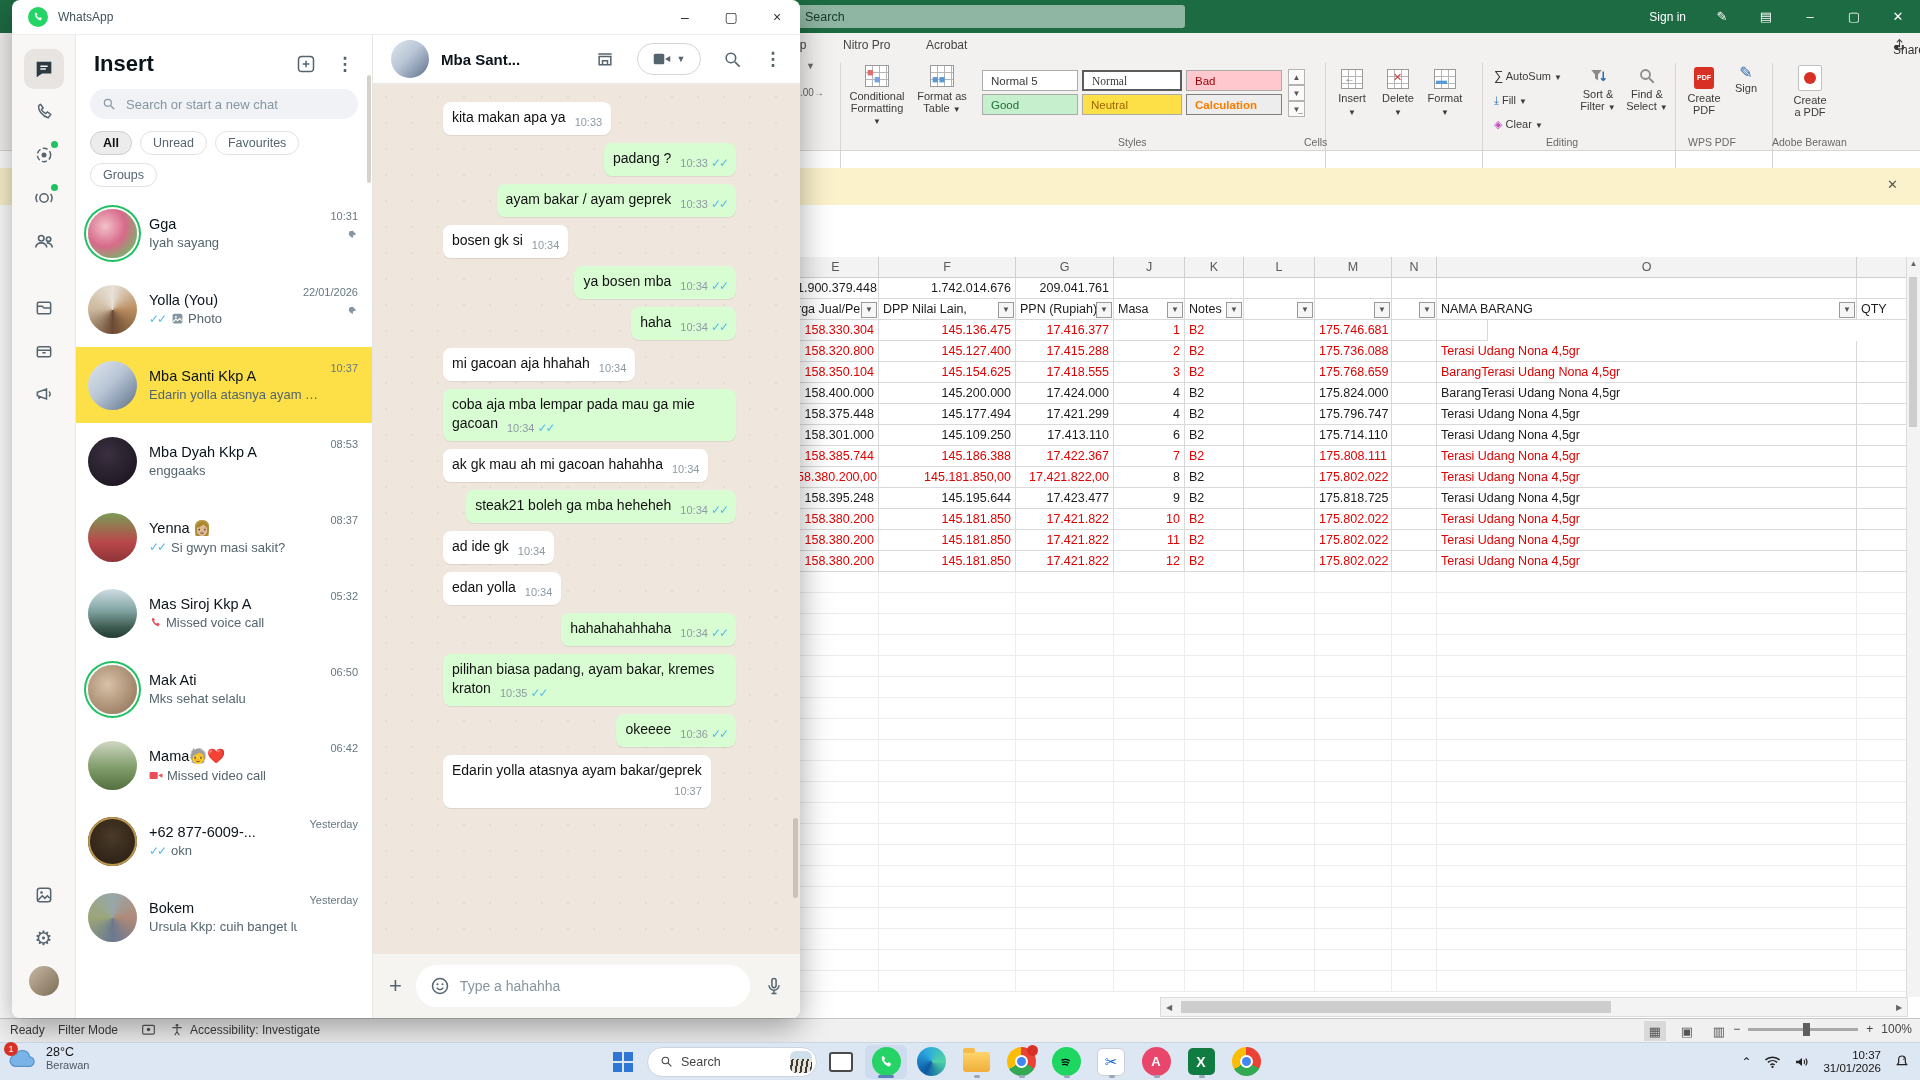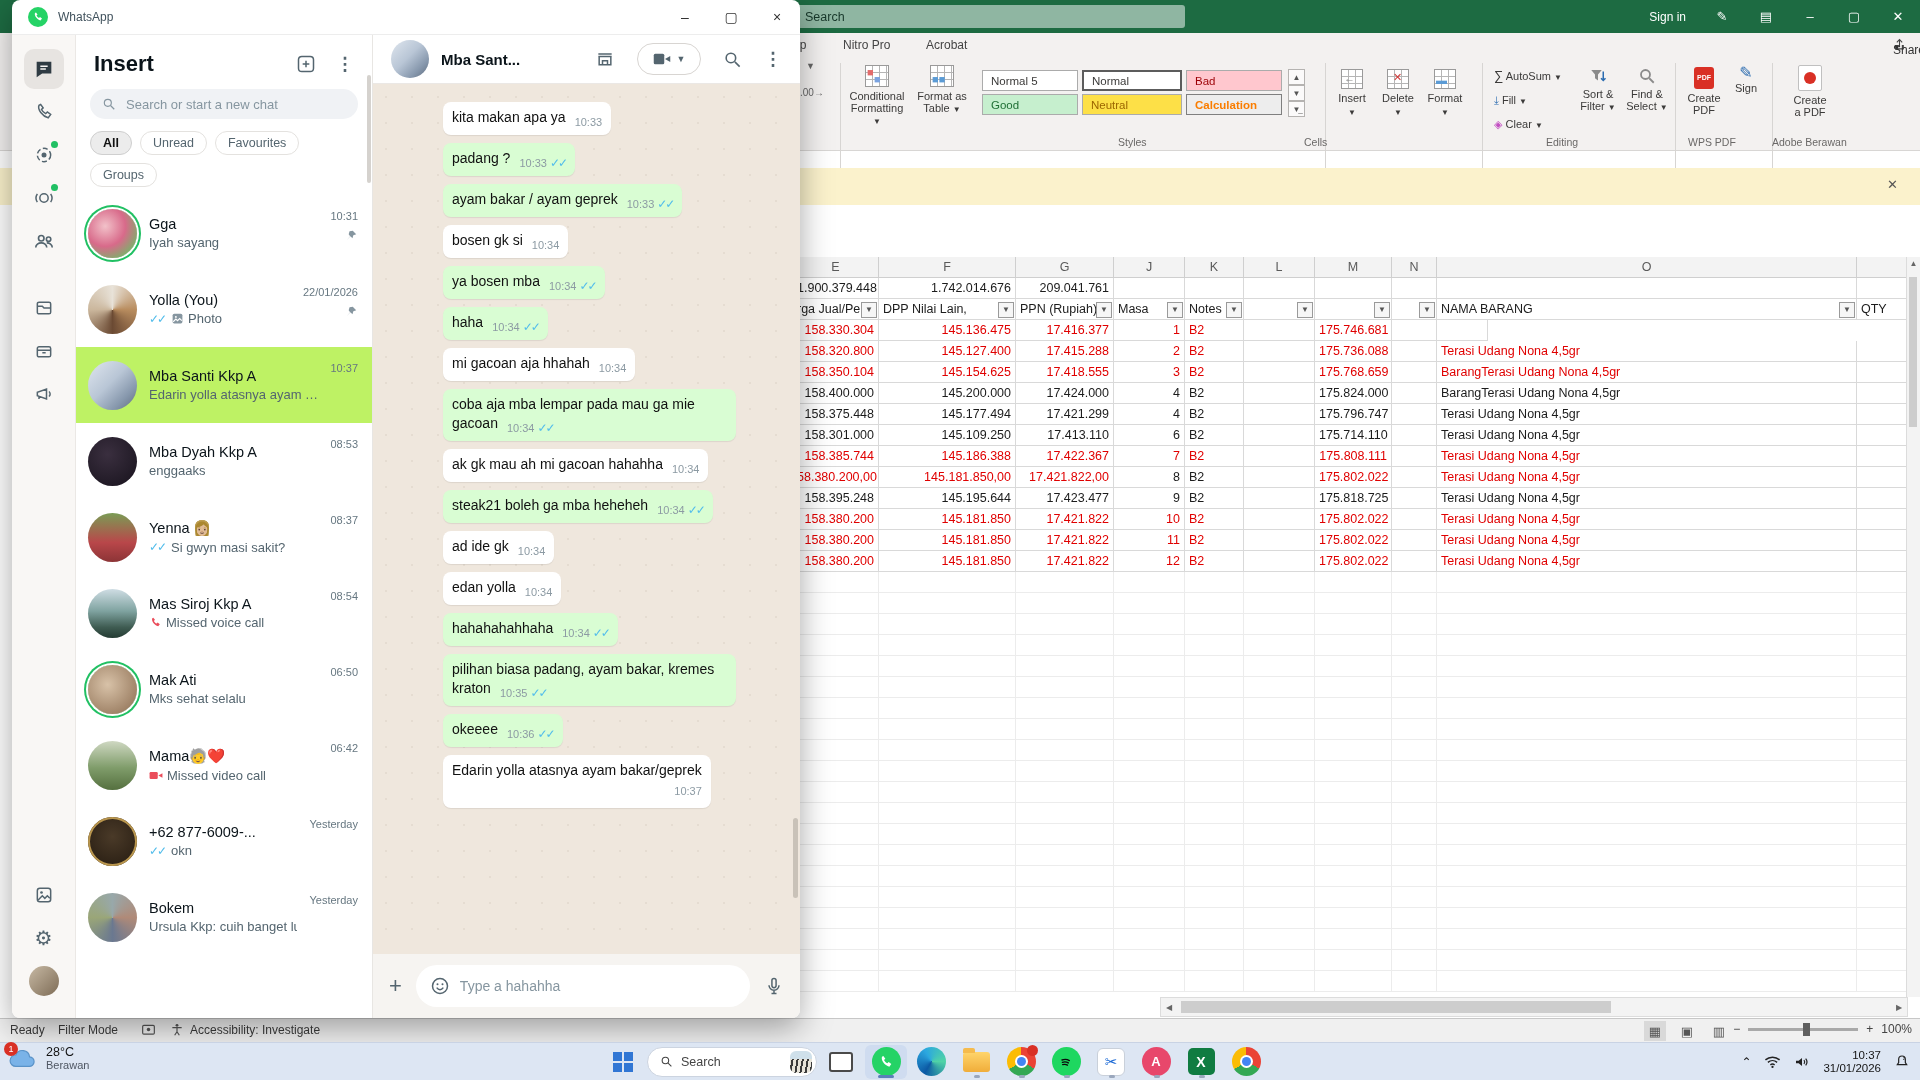--- a/index.html
+++ b/index.html
@@ -14,21 +14,21 @@
   .xl-tr .tbtn{width:44px;height:33px;display:flex;align-items:center;justify-content:center;font-size:13px;}
   .xl-signin{font-size:12px;margin-right:14px;}
   .xl-menu{position:absolute;left:0;top:33px;width:1920px;height:24px;background:#f3f1f0;font-size:12px;color:#444;}
   .xl-menu span{position:absolute;top:5px;}
   .xl-share{position:absolute;right:14px;top:4px;display:flex;gap:5px;align-items:center;font-size:12px;color:#333;}
   .xl-ribbon{position:absolute;left:0;top:57px;width:1920px;height:93px;background:#f3f1f0;border-bottom:1px solid #d8d6d4;font-size:11px;color:#3b3a39;}
   .vsep{position:absolute;top:6px;height:126px;width:1px;background:#d7d5d3;}
   .rbtn{position:absolute;display:flex;flex-direction:column;align-items:center;gap:3px;text-align:center;line-height:12px;}
   .glabel{position:absolute;top:79px;font-size:10.5px;color:#6a6867;}
   .chip{position:absolute;height:21px;box-sizing:border-box;border:1px solid #ababab;background:#fff;font-size:11.5px;display:flex;align-items:center;padding-left:8px;width:96px;}
-  .chip.sel{border:2px solid #5c5c5c;}
+  .chip.sel{border:2px solid #5c5c5c;font-family:Liberation Serif, serif;}
   .chip.bad{background:#ffc7ce;color:#9c0006;}
   .chip.good{background:#c6efce;color:#1f6f35;}
   .chip.neutral{background:#fde047;color:#9c6500;}
   .chip.calc{background:#ededed;color:#fa7d00;font-weight:bold;border:1px solid #7f7f7f;}
   .galbtn{position:absolute;width:15px;height:14px;border:1px solid #b5b3b1;background:#fbfafa;color:#555;font-size:8px;display:flex;align-items:center;justify-content:center;}
   .cgrid{width:22px;height:20px;border:1px solid #9a9a9a;background-image:linear-gradient(#b5b5b5 1px,transparent 1px),linear-gradient(90deg,#b5b5b5 1px,transparent 1px);background-size:7px 7px;background-position:-1px -1px;position:relative;background-color:#fff;}
   .cgrid .ov{position:absolute;font-size:11px;line-height:1;top:4px;left:4px;}
   .xl-ylw{position:absolute;left:0;top:168px;width:1920px;height:37px;background:#fbf2cc;border-bottom:1px solid #e3d9a6;}
   .xl-fx{position:absolute;left:0;top:205px;width:1920px;height:34px;background:#fff;border-bottom:1px solid #d9d7d5;}
   .xl-sheet{position:absolute;left:0;top:239px;width:1920px;height:758px;background:#fff;}
@@ -106,21 +106,21 @@
   .wa-chats{width:296px;border-right:1px solid #e8e6e3;display:flex;flex-direction:column;flex:none;min-height:0;position:relative;}
   .wa-chead{display:flex;align-items:center;padding:16px 18px 4px 18px;}
   .wa-chead .h{font-size:22px;font-weight:800;color:#0b141a;}
   .wa-chead .ic{margin-left:auto;display:flex;gap:20px;align-items:center;color:#54656f;}
   .wa-searchbar{margin:8px 14px 2px 14px;height:30px;background:#f0f2f5;border-radius:16px;display:flex;align-items:center;gap:10px;padding-left:12px;color:#8696a0;font-size:13px;}
   .wa-filters{margin:10px 14px 2px 14px;display:flex;flex-wrap:wrap;gap:8px;}
   .fchip{padding:4px 12px;font-size:12.5px;color:#54656f;border:1px solid #e4e2df;border-radius:14px;background:#fff;}
   .fchip.on{background:#ececec;border-color:#cfcfcf;color:#111;font-weight:600;}
   .wa-list{flex:1;overflow:hidden;margin-top:6px;position:relative;}
   .wa-item{height:76px;display:flex;align-items:center;gap:12px;padding:0 14px 0 12px;box-sizing:border-box;}
-  .wa-item.sel{background:#bef264;}
+  .wa-item.sel{background:#fde047;}
   .av{width:49px;height:49px;border-radius:50%;flex:none;}
   .av.ring{box-shadow:0 0 0 2px #fff,0 0 0 4px #21c063;}
   .av-flowers{background:radial-gradient(circle at 35% 35%,#f2c1c9,#d86a8a 45%,#7fae6b 78%,#5c8a53);}
   .av-plate{background:conic-gradient(#e8e2d8,#b98d5f,#6b4a33,#cbb79d,#e8e2d8);}
   .av-hijab{background:linear-gradient(135deg,#dfe6ee 0%,#b9c6d6 45%,#8798ad 75%,#5d6b7d);}
   .av-dark{background:radial-gradient(circle at 40% 35%,#3a2f3f,#17121c);}
   .av-redwall{background:linear-gradient(180deg,#7a9c55 0%,#b9474a 60%,#8c3436);}
   .av-mountain{background:linear-gradient(180deg,#cfdde4 0%,#7fa3a0 45%,#3f5c52 78%,#243b33);}
   .av-tan{background:radial-gradient(circle at 40% 40%,#d8c2a8,#8a6b4f);}
   .av-field{background:linear-gradient(180deg,#cfd8c2,#7f9c6a 55%,#55703f);}
@@ -134,21 +134,21 @@
   .wa-itime{font-size:11px;color:#667781;}
   .wa-scroll{position:absolute;right:1px;top:40px;width:4px;height:108px;border-radius:2px;background:#d5d2ce;}
   .wa-conv{flex:1;display:flex;flex-direction:column;min-width:0;position:relative;}
   .wa-convhead{height:48px;flex:none;background:#fff;border-bottom:1px solid #ebe8e5;display:flex;align-items:center;gap:12px;padding:0 18px;}
   .wa-convhead .cav{width:38px;height:38px;border-radius:50%;}
   .wa-convhead .nm{font-size:15px;font-weight:600;color:#0b141a;}
   .wa-convhead .hic{margin-left:auto;display:flex;align-items:center;gap:22px;color:#54656f;}
   .vpill{width:62px;height:30px;border:1px solid #d8d5d2;border-radius:16px;display:flex;align-items:center;justify-content:center;gap:6px;}
   .wa-msgs{flex:1;min-height:0;background-color:#efe7dd;background-image:radial-gradient(#e5dcd1 1.4px,transparent 1.4px);background-size:26px 26px;padding:18px 64px 10px 70px;display:flex;flex-direction:column;overflow:hidden;}
   .mrow{display:flex;margin-bottom:8px;}
-  .mrow.out{}
+  .mrow.out{justify-content:flex-end;}
   .bub{max-width:300px;background:#fff;border-radius:8px;padding:6px 9px 7px 9px;font-size:14px;line-height:19px;color:#111;box-shadow:0 1px 1px rgba(0,0,0,.08);}
   .mrow.out .bub{background:#d9fdd3;}
   .mmeta{font-size:11px;color:#8c9aa3;margin-left:9px;white-space:nowrap;position:relative;top:4px;}
   .mmeta .tk{color:#53bdeb;letter-spacing:-2px;margin-left:3px;font-size:12px;}
   .mmeta .chv{color:#8696a0;margin-left:5px;font-size:11px;}
   .mmeta.below{display:block;text-align:right;margin:2px 0 0 0;top:0;}
   .reactbtn{width:30px;height:30px;border-radius:50%;background:#fff;box-shadow:0 1px 2px rgba(0,0,0,.15);display:flex;align-items:center;justify-content:center;margin-right:8px;align-self:center;color:#8696a0;}
   .msgscroll{position:absolute;right:2px;bottom:120px;width:5px;height:80px;border-radius:3px;background:#c9c2b8;}
   .wa-composer{flex:none;height:64px;background:#f6f4f1;display:flex;align-items:center;gap:14px;padding:0 16px;}
   .cpill{flex:1;height:42px;background:#fff;border-radius:21px;display:flex;align-items:center;gap:10px;padding:0 14px;color:#8696a0;font-size:14px;}
@@ -958,21 +958,21 @@
               <div class="wa-imain">
                 <div class="wa-iname">Mas Siroj Kkp A</div>
                 <div class="wa-iprev">
                   <svg width="13" height="13" viewBox="0 0 24 24">
                     <path d="M6 4c-2 5 4 13 11 15l3-4-4-3-2 2c-2-1-4-3-5-5l2-2-3-4z" fill="#ea4d5b"></path>
                   </svg>
                   <span>Missed voice call</span>
                 </div>
               </div>
               <div class="wa-imeta">
-                <span class="wa-itime">08:54</span>
+                <span class="wa-itime">05:32</span>
               </div>
             </div>
             <div class="wa-item">
               <div class="av av-tan ring"></div>
               <div class="wa-imain">
                 <div class="wa-iname">Mak Ati</div>
                 <div class="wa-iprev">
                   <span>Mks sehat selalu</span>
                 </div>
               </div>

